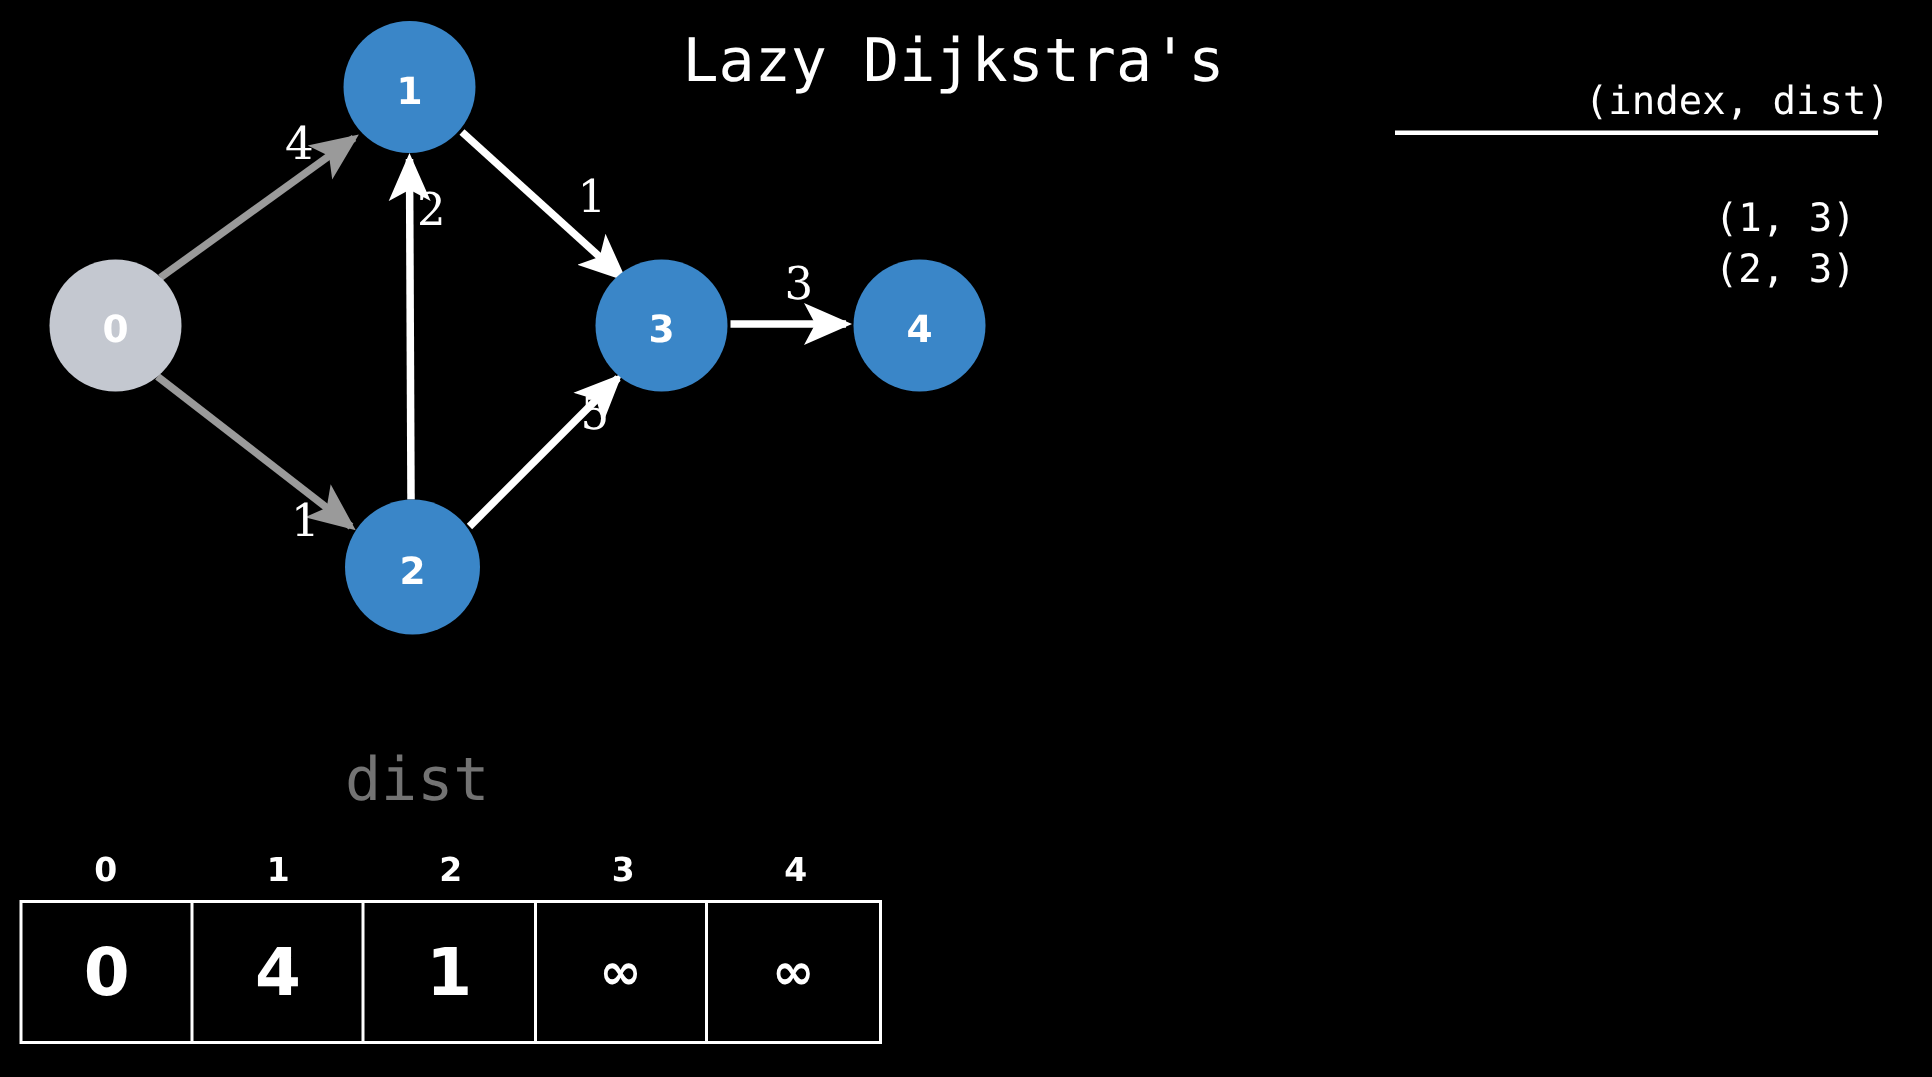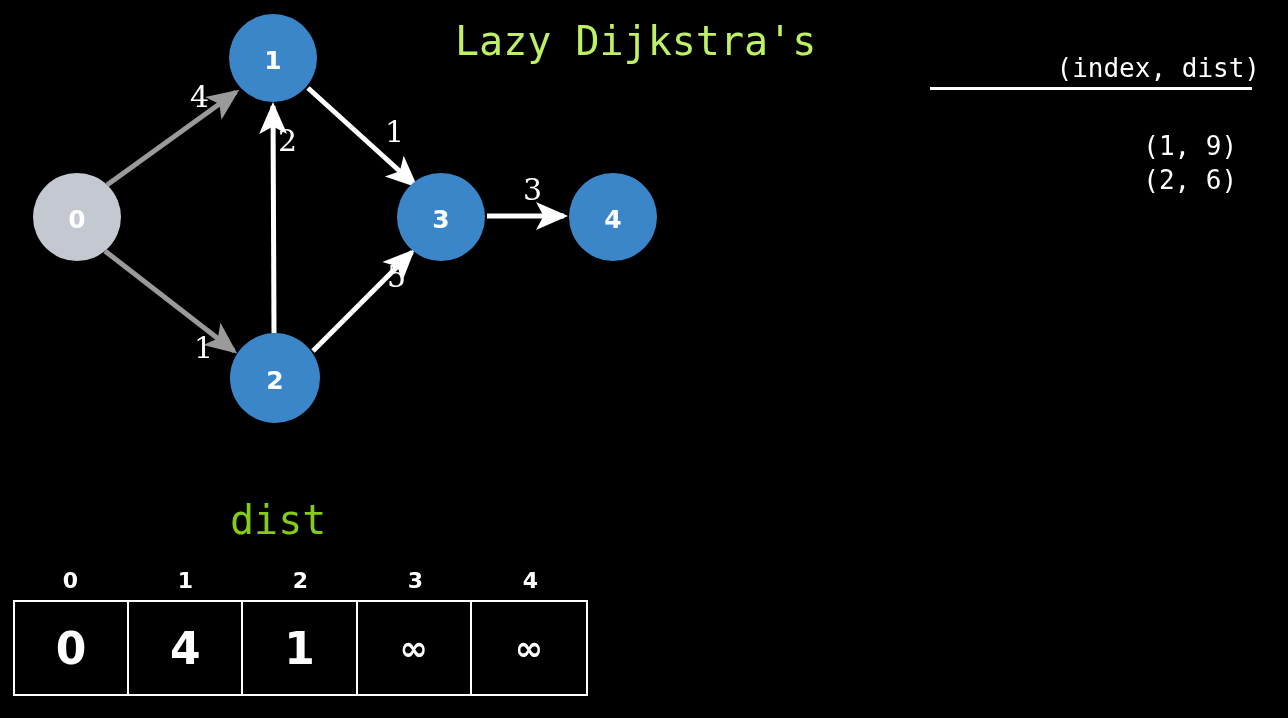--- a/index.html
+++ b/index.html
@@ -46,21 +46,21 @@
     pointer-events: none;
   }
 
   
   #title {
     position: absolute;
     left: 455px;
     top: 18px;
     font-family: "DejaVu Sans Mono", monospace;
     font-size: 40px;
-    color: #bef264;
+    color: #ffffff;
     white-space: pre;
     letter-spacing: 0px;
   }
 
   
   #pq-panel {
     position: absolute;
     left: 930px;
     top: 52px;
     width: 330px;
@@ -113,21 +113,21 @@
     height: 18px;
   }
 
   
   #dist-title {
     position: absolute;
     left: 230px;
     top: 497px;
     font-family: "DejaVu Sans Mono", monospace;
     font-size: 40px;
-    color: #84cc16;
+    color: #737373;
     white-space: pre;
   }
   #dist-index-row {
     position: absolute;
     left: 13px;
     top: 568px;
     display: flex;
   }
   .dist-index {
     width: 115px;
@@ -213,25 +213,25 @@
   <div id="title">Lazy Dijkstra's</div>
 
   <div id="pq-panel">
     <div id="pq-header-line1">(index, dist)</div>
     <div id="pq-rule"></div>
 
     <div id="pq-list">
 
 
       <div class="pq-row">
-        <span class="pq-text">(1, 9)</span>
+        <span class="pq-text">(1, 3)</span>
       </div>
 
       <div class="pq-row">
-        <span class="pq-text">(2, 6)</span>
+        <span class="pq-text">(2, 3)</span>
       </div>
 
     </div>
   </div>
 
   <div id="dist-title">dist</div>
 
   <div id="dist-index-row">
     <div class="dist-index">0</div>
     <div class="dist-index">1</div>

